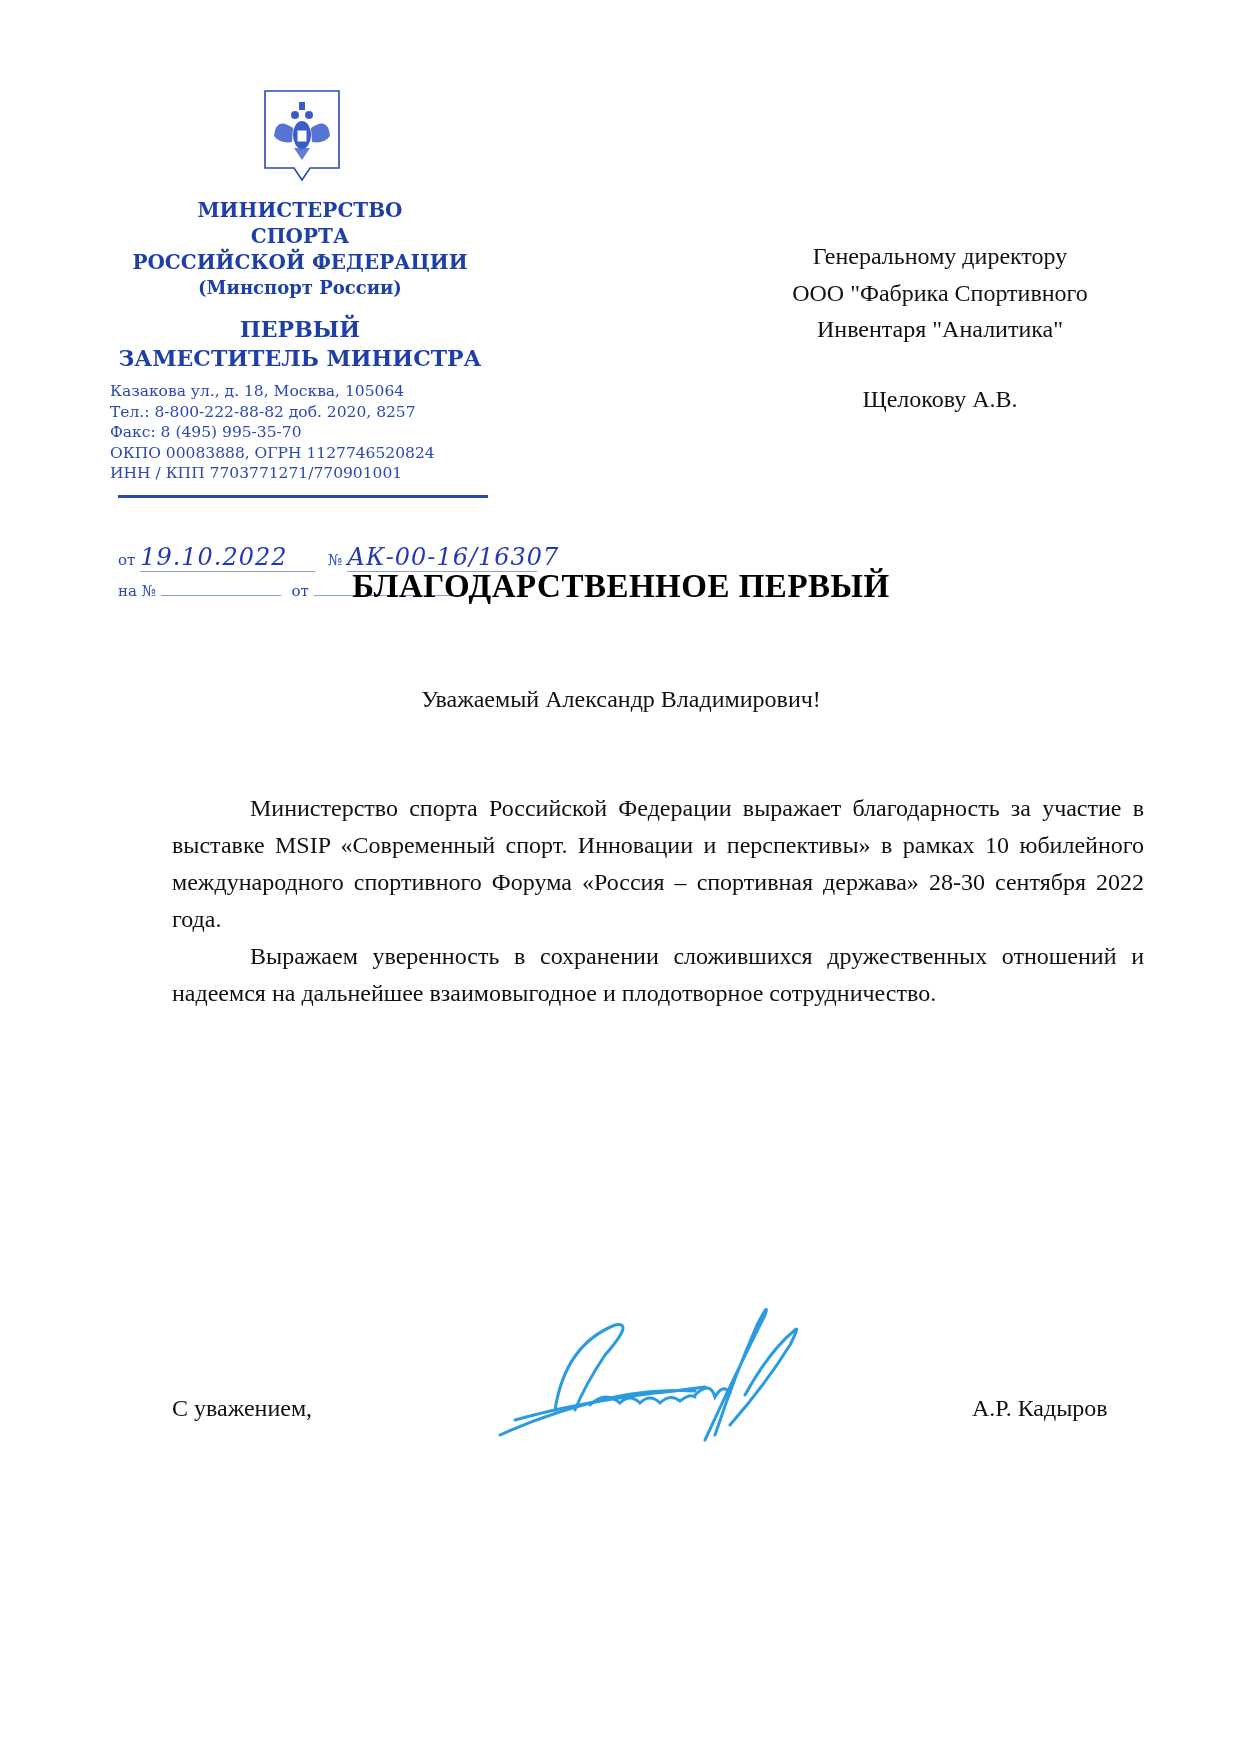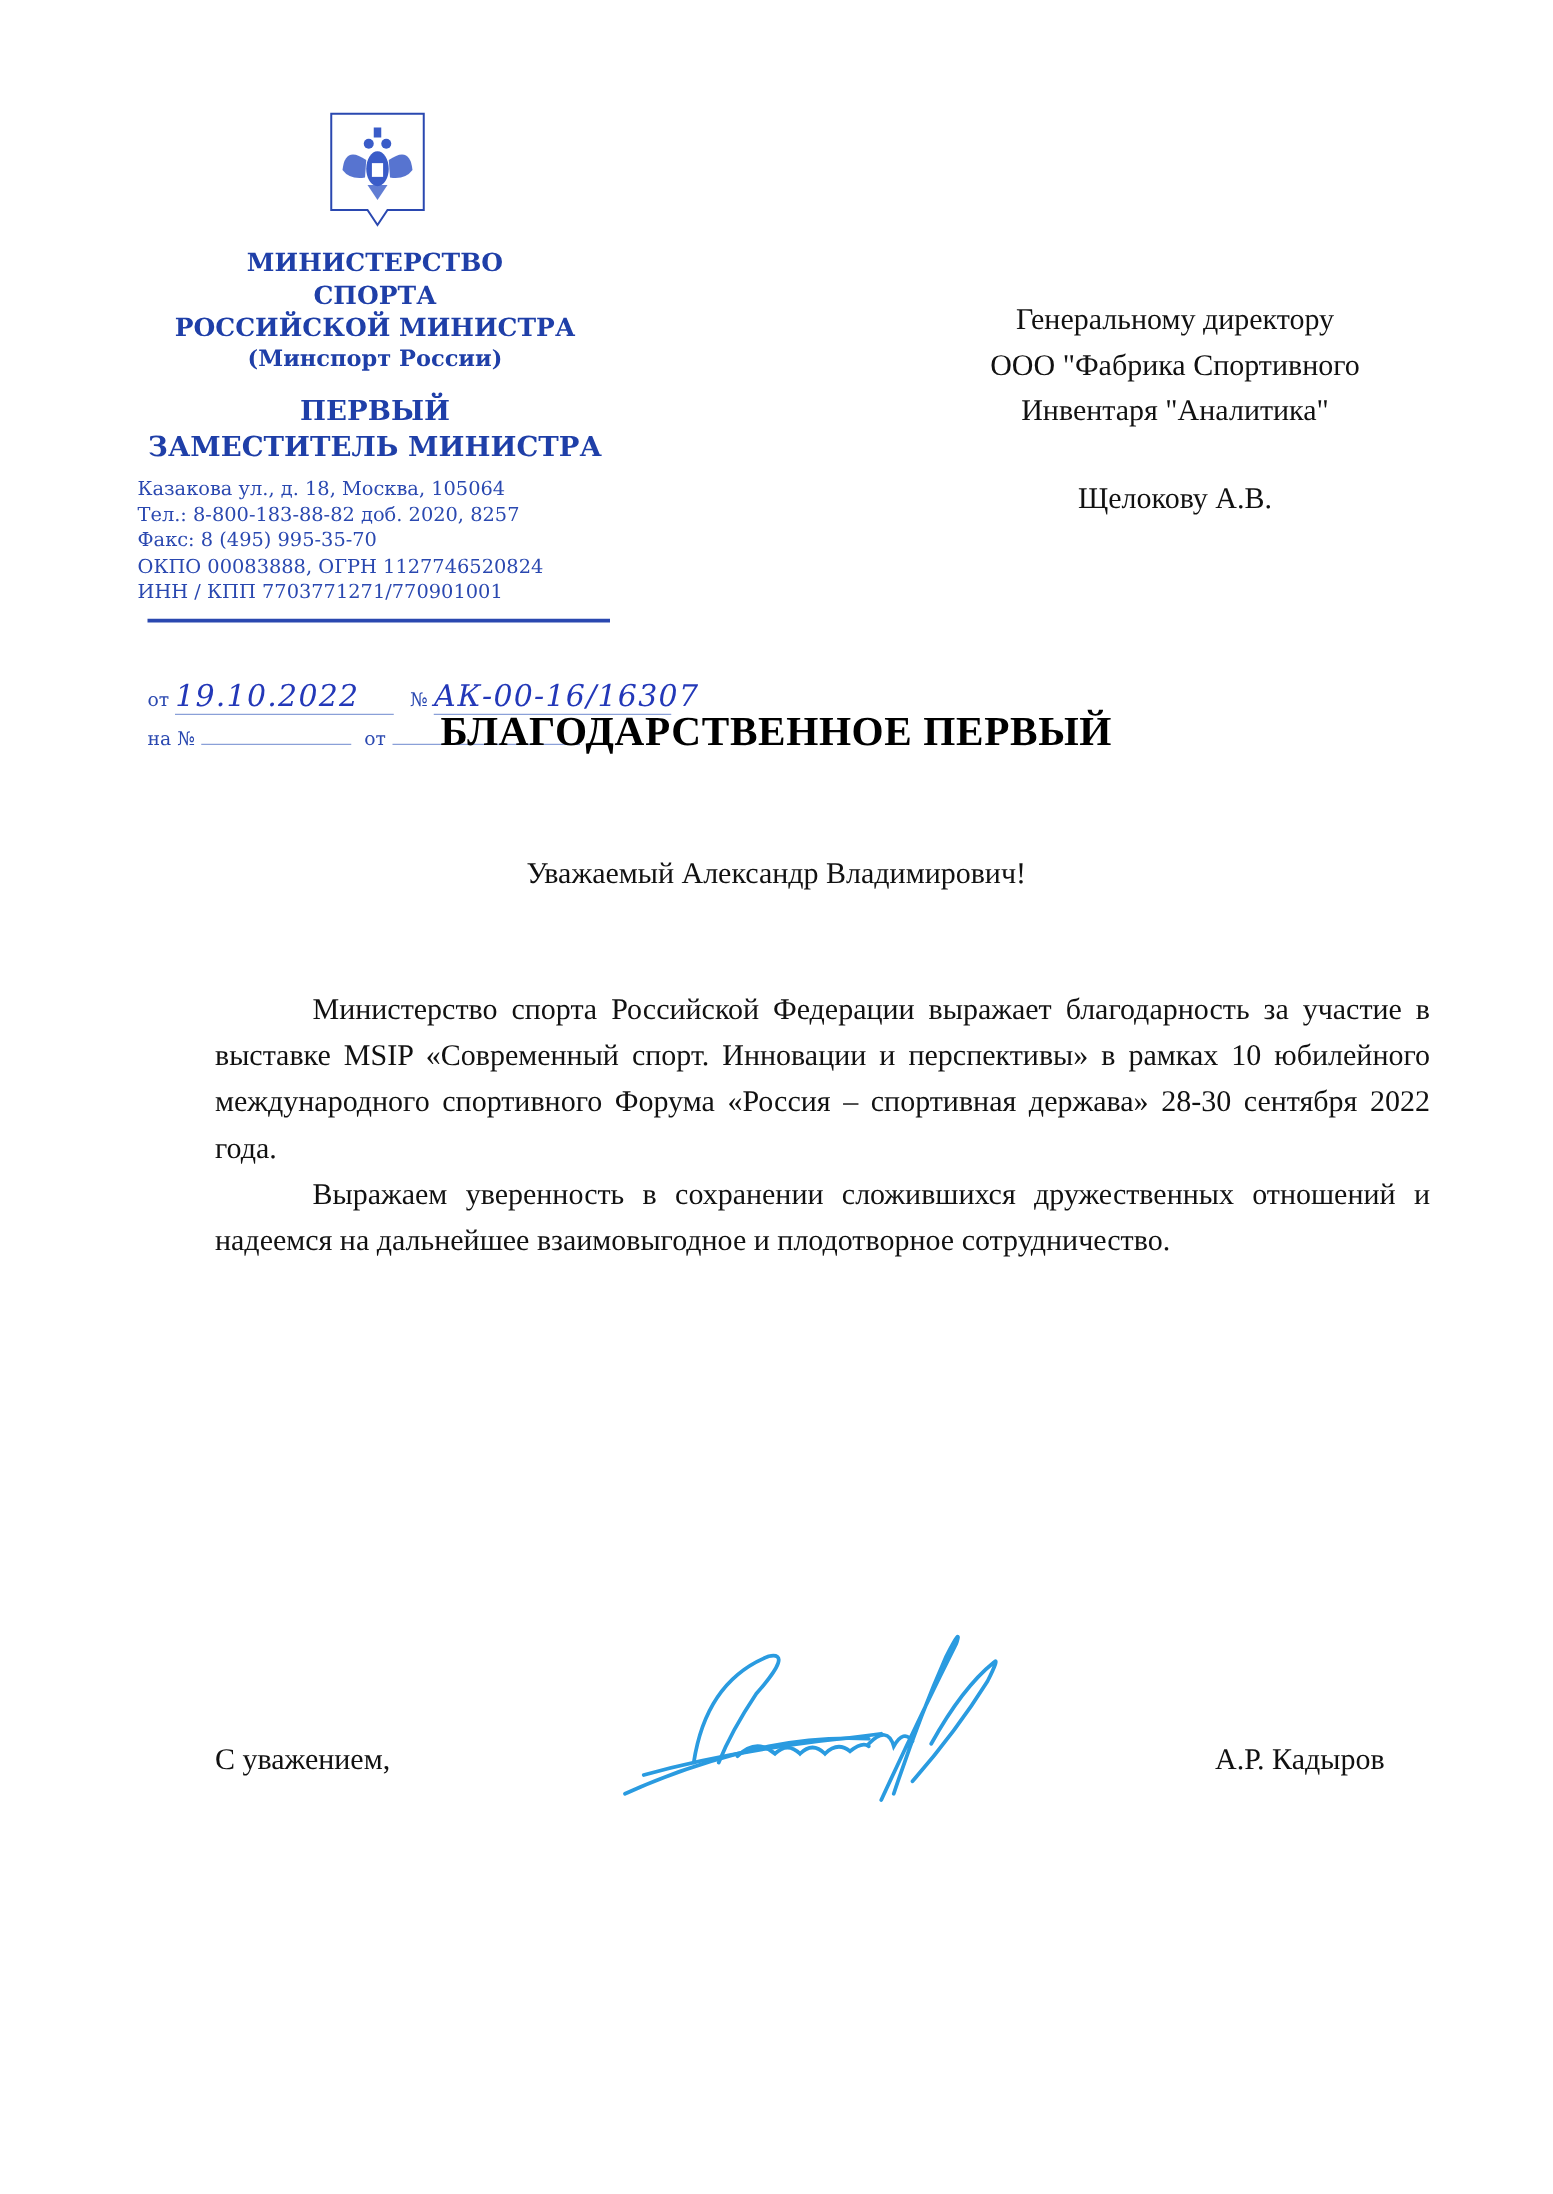--- a/index.html
+++ b/index.html
@@ -53,31 +53,31 @@
       <rect x="37" y="14" width="6" height="8"></rect>
       <path d="M32 60 L40 72 L48 60 Z" opacity="0.8"></path>
     </g>
     <rect x="35" y="42" width="10" height="12" fill="#fff" stroke="#3a5cc8" stroke-width="1"></rect>
   </svg>
 </div>
 
 <div class="abs lh lh1">
   <div>МИНИСТЕРСТВО</div>
   <div>СПОРТА</div>
-  <div>РОССИЙСКОЙ МИНИСТРА</div>
+  <div>РОССИЙСКОЙ ФЕДЕРАЦИИ</div>
   <div style="font-size:18px">(Минспорт России)</div>
 </div>
 <div class="abs lh lh2">
   <div>ПЕРВЫЙ</div>
   <div>ЗАМЕСТИТЕЛЬ МИНИСТРА</div>
 </div>
 
 <div class="abs addr">
   <div>Казакова ул., д. 18, Москва, 105064</div>
-  <div>Тел.: 8-800-183-88-82 доб. 2020, 8257</div>
+  <div>Тел.: 8-800-222-88-82 доб. 2020, 8257</div>
   <div>Факс: 8 (495) 995-35-70</div>
   <div>ОКПО 00083888, ОГРН 1127746520824</div>
   <div>ИНН / КПП 7703771271/770901001</div>
 </div>
 <div class="abs addr-line-top"></div>
 
 <div class="abs reg-row reg1">
   <span>от</span>
   <span class="uline hand" style="width:175px">19.10.2022</span>
   <span style="margin-left:8px">№</span>

